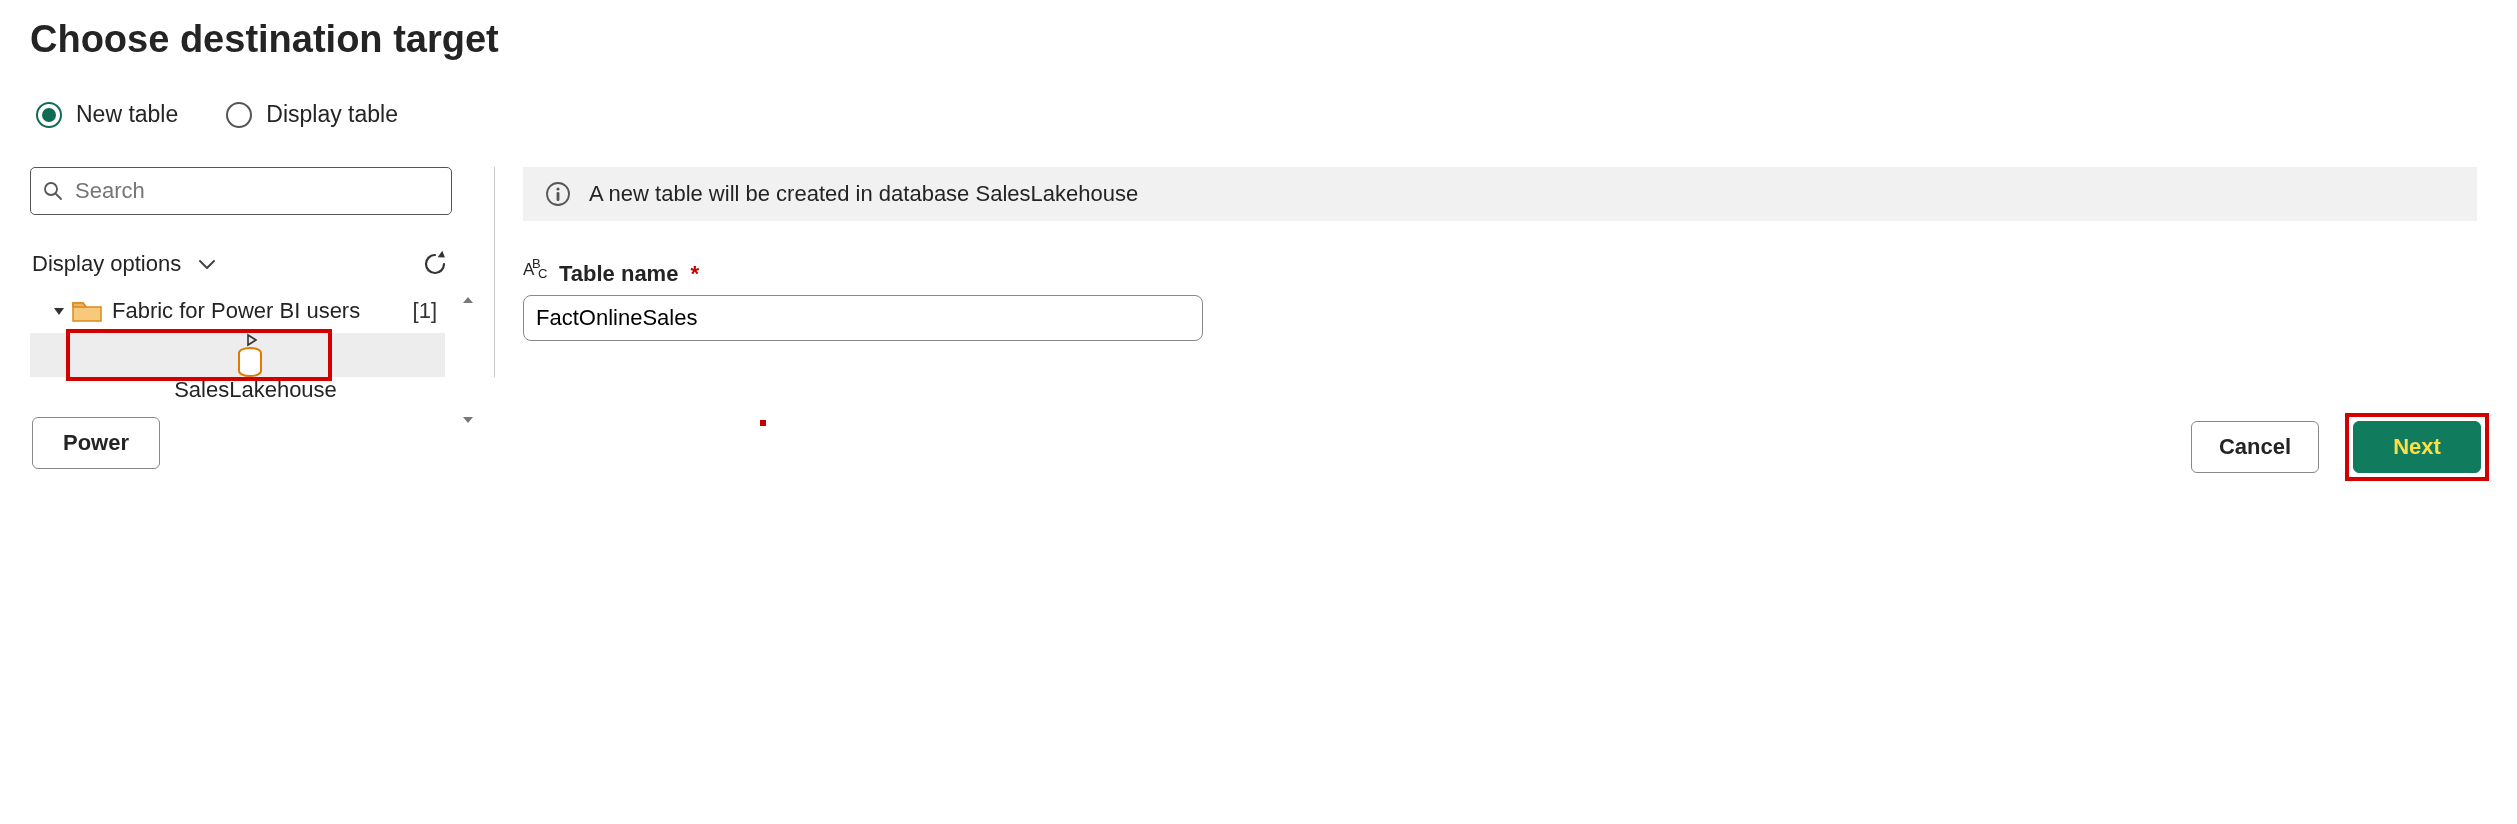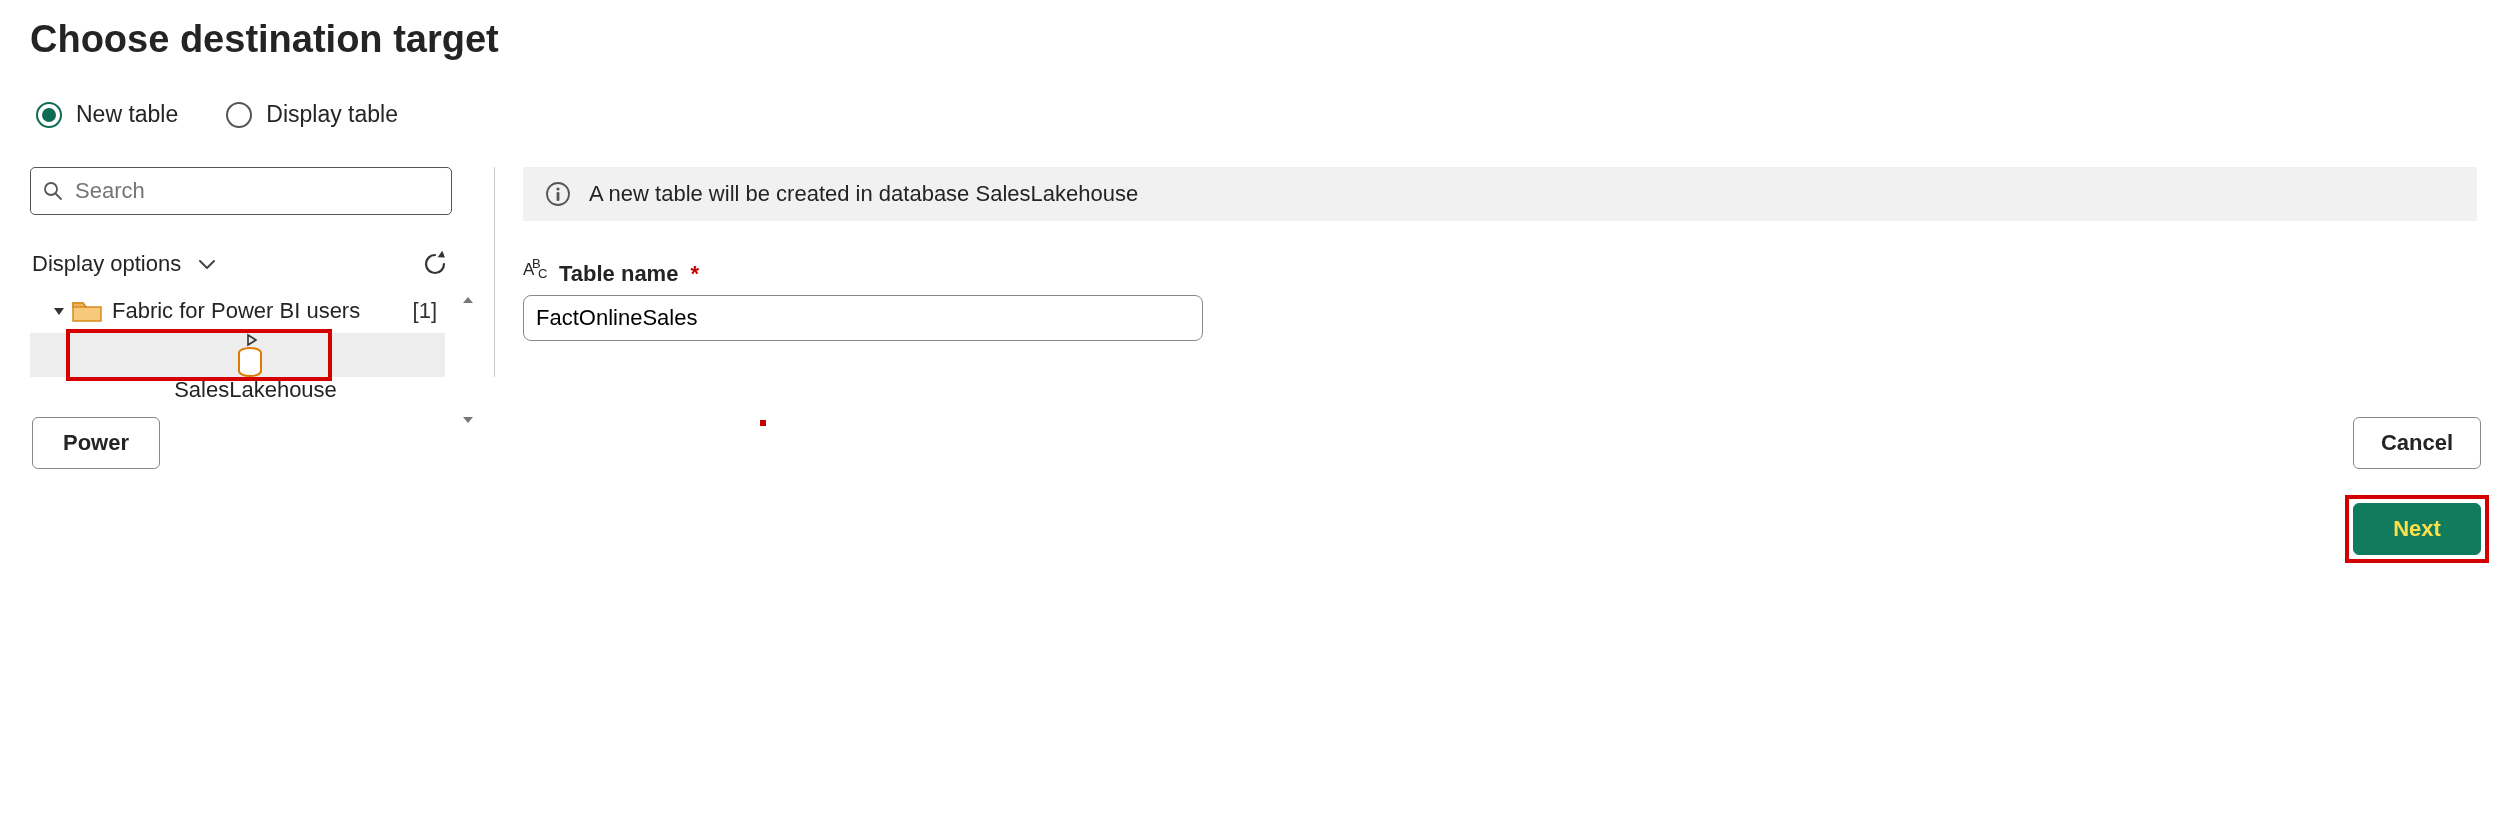--- a/index.html
+++ b/index.html
@@ -191,21 +191,20 @@
   .btn-primary {
     background: #107c5d;
     border: 1px solid #107c5d;
     color: #fde047;
   }
   .footer-right {
     margin-left: auto;
     display: flex;
     gap: 30px;
     align-items: center;
-    flex-direction: column;
   }
   .next-wrap {
     position: relative;
     padding: 4px;
   }
   .red-dot {
     position: absolute;
     width: 6px; height: 6px;
     background: #c50000;
     left: 760px;

